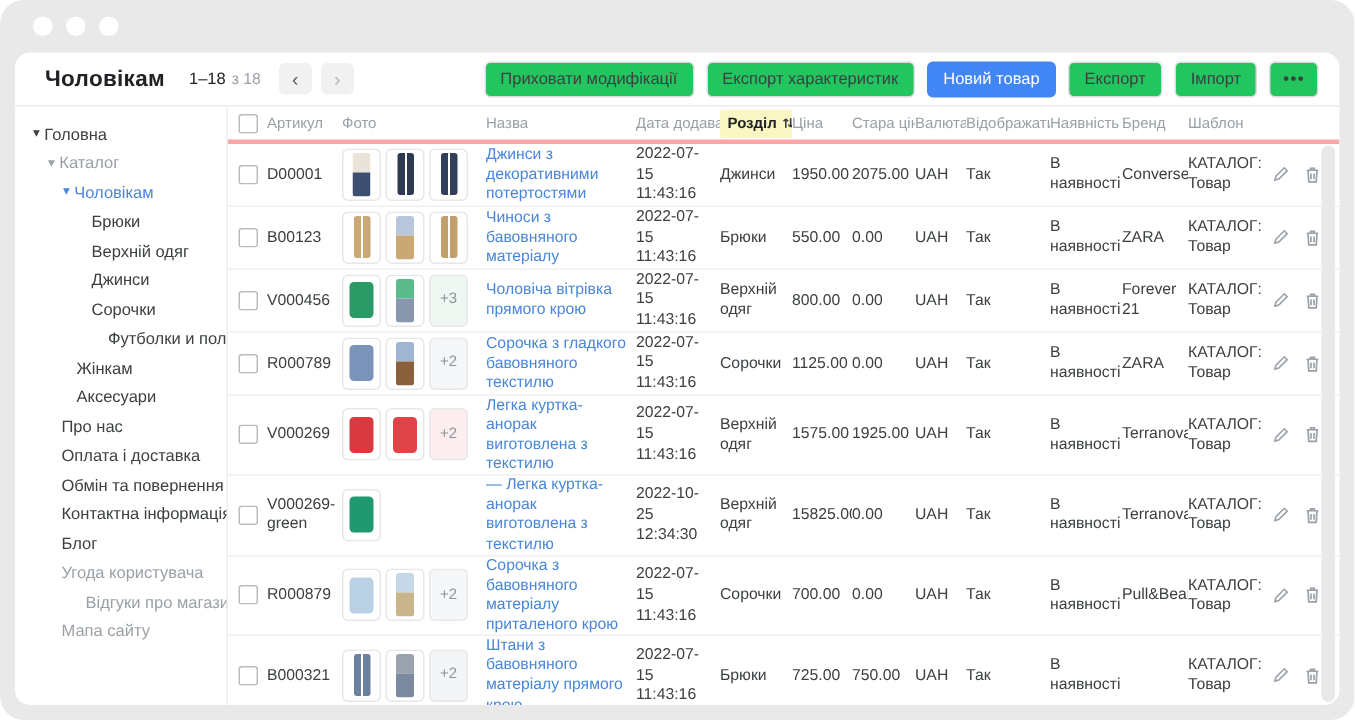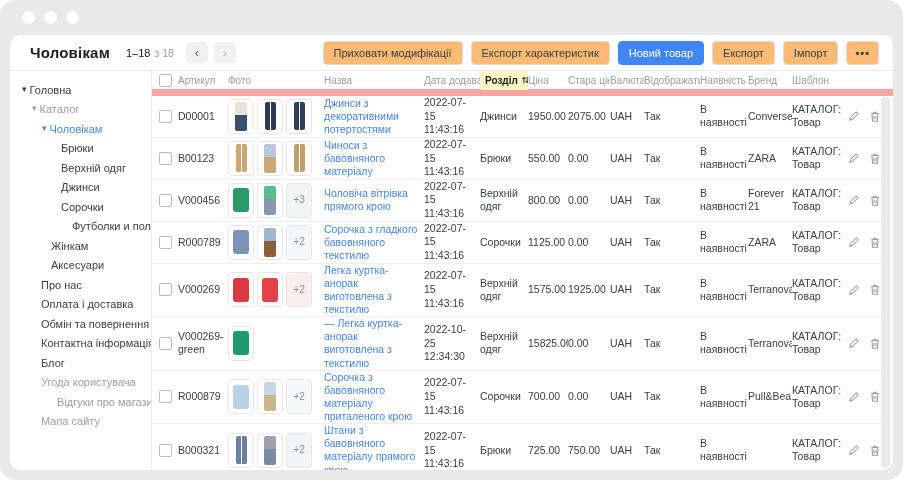--- a/index.html
+++ b/index.html
@@ -15,36 +15,36 @@
   .title { font-size:15px; font-weight:bold; color:#202124; letter-spacing:.2px; }
   .pag { margin-left:16px; display:flex; align-items:baseline; gap:4px; }
   .pag .range { font-size:11px; font-weight:normal; color:#202124; }
   .pag .of { font-size:10.5px; color:#9aa0a6; }
   .navbtns { display:flex; gap:6px; margin-left:12px; }
   .navbtn { width:22px; height:21px; background:#f1f1f1; border-radius:4px; display:flex; align-items:center; justify-content:center; font-size:13px; line-height:1; cursor:pointer; }
   .navbtn.prev { color:#5f6368; }
   .navbtn.next { color:#b4b8bc; }
   .spacer { flex:1; }
   .btns { display:flex; gap:8px; align-items:center; }
-  .btn { height:24px; padding:0 10px; display:flex; align-items:center; background:#fdba74; border:1px solid #dadce0; border-radius:4px; font-size:11px; color:#3c4043; white-space:nowrap; cursor:pointer; }
+  .btn { height:24px; padding:0 10px; display:flex; align-items:center; background:#22c55e; border:1px solid #dadce0; border-radius:4px; font-size:11px; color:#3c4043; white-space:nowrap; cursor:pointer; }
   .btn.primary { background:var(--primary,#4285f4); border-color:var(--primary,#4285f4); color:#fff; }
   .btn.more { padding:0 8px; letter-spacing:1px; font-weight:bold; color:#3c4043; }
 
   
   .content { position:absolute; top:35px; left:0; right:0; bottom:0; display:flex; border-top:1px solid #ececec; }
   .sidebar { width:142px; flex:0 0 142px; padding-top:9px; border-right:1px solid #eeeeee; overflow:hidden; }
   .side-item { display:flex; align-items:center; height:19.5px; font-size:11px; color:#3c4043; cursor:pointer; white-space:nowrap; }
   .side-item .chev { font-size:9px; margin-right:3px; transform:translateY(-1px); }
   .side-item.muted { color:#9aa0a6; }
   .side-item.active { color:var(--link,#4a86d8); }
 
   
   .table { flex:1; position:relative; overflow:hidden; }
   .grid { display:grid; grid-template-columns:26px 50px 96px 100px 56px 48px 40px 42px 34px 56px 48px 44px 56px 1fr; align-items:center; padding-right:14px; }
-  .thead { height:25px; color:#9aa0a6; font-size:10px; border-bottom:7px solid #fca5a5; }
+  .thead { height:25px; color:#9aa0a6; font-size:10px; border-bottom:3px solid #fca5a5; }
   .thead .th { padding-right:4px; cursor:pointer; white-space:nowrap; overflow:hidden; }
   .thead .hl { display:inline-flex; align-items:center; gap:3px; background:var(--highlight,#fbf7c5); color:#202124; font-weight:bold; padding:4px 5px; border-radius:2px; }
   .sort-ic svg { display:block; }
   .row { border-bottom:1px solid #f0f0f0; min-height:41px; font-size:10.5px; color:#3c4043; }
   .cell { padding-right:5px; line-height:1.25; overflow:hidden; }
   .cbx { width:13px; height:13px; border:1.5px solid #b9bdc2; border-radius:2px; margin-left:7px; cursor:pointer; background:#fff; }
   .thead .cbx { margin-top:0; }
   .photos { display:flex; gap:3px; }
   .thumb { width:26px; height:35px; border:1px solid #e7e7e7; border-radius:4px; background:#fff; display:flex; align-items:center; justify-content:center; overflow:hidden; cursor:pointer; flex:0 0 26px; }
   .g-top { width:16px; height:24px; border-radius:3px; }

